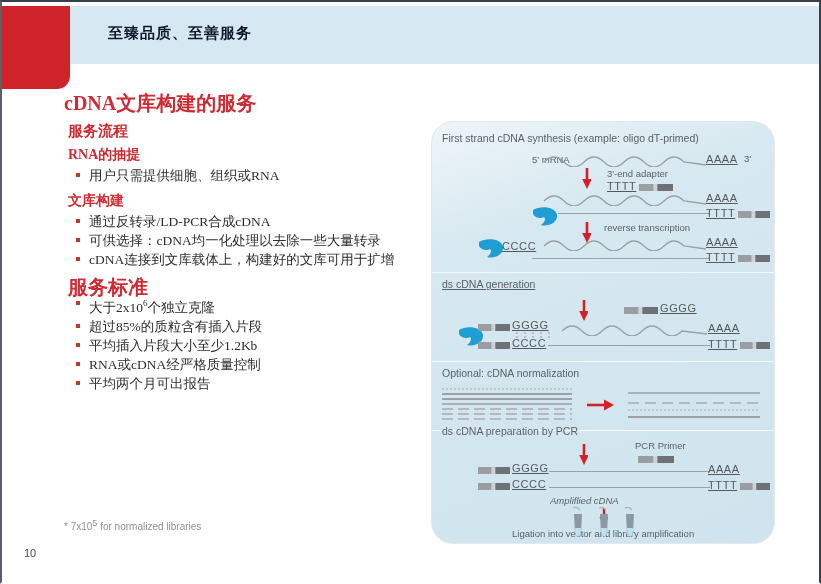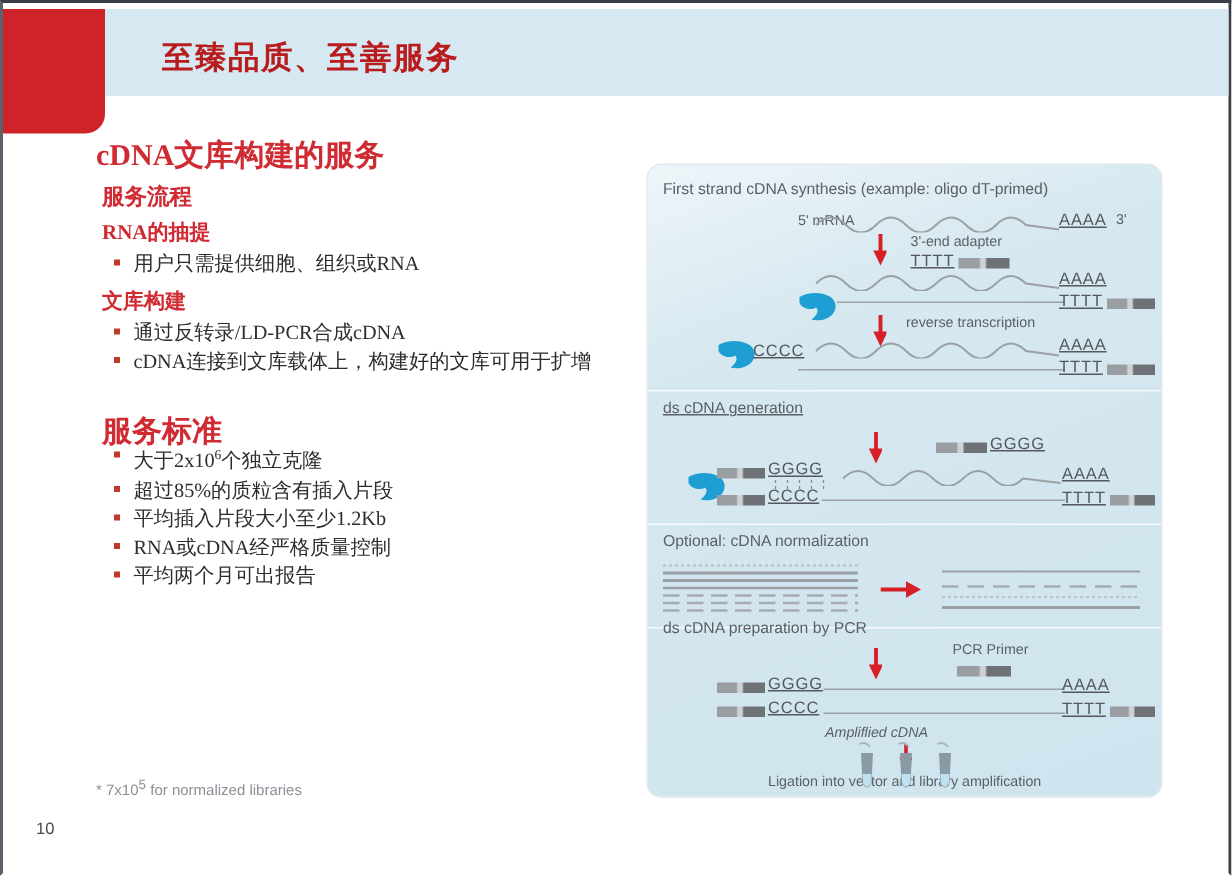--- a/index.html
+++ b/index.html
@@ -27,23 +27,23 @@
   #header-band {
     position: absolute;
     left: 0; top: 4px;
     width: 819px; height: 58px;
     background: #d6e8f2;
   }
   #header-title {
     position: absolute;
     left: 106px; top: 22px;
     font-family: "Liberation Serif", serif;
-    font-size: 21px;
+    font-size: 15px;
     font-weight: bold;
-    color: #b91c1c;
+    color: #0f172a;
     letter-spacing: 1px;
     white-space: nowrap;
   }
   #red-block {
     position: absolute;
     left: 0; top: 4px;
     width: 68px; height: 83px;
     background: #cf232a;
     border-bottom-right-radius: 13px;
   }
@@ -110,23 +110,23 @@
     position: absolute;
     left: 22px; top: 545px;
     font-family: "Liberation Sans", sans-serif;
     font-size: 11px;
     color: #4a4a4a;
   }
 
   
   #diagram {
     position: absolute;
-    left: 429px; top: 107px;
+    left: 429px; top: 119px;
     width: 342px; height: 421px;
-    border-radius: 10px;
+    border-radius: 22px;
     background: linear-gradient(160deg, #eef5f9 0%, #d6e8f0 26%, #cfe4ee 100%);
     border: 1px solid #dfe9ee;
     overflow: hidden;
   }
   .dlabel {
     position: absolute;
     font-family: "Liberation Sans", sans-serif;
     color: #5b6066;
     white-space: nowrap;
   }
@@ -173,20 +173,21 @@
   <div class="section-head" id="head-flow">服务流程</div>
 
   <div class="section-head" id="head-rna">RNA的抽提</div>
   <ul class="bullet-list" id="list-rna">
     <li>用户只需提供细胞、组织或RNA</li>
   </ul>
 
   <div class="section-head" id="head-lib">文库构建</div>
   <ul class="bullet-list" id="list-lib">
     <li>通过反转录/LD-PCR合成cDNA</li>
+    <li>可供选择：cDNA均一化处理以去除一些大量转录</li>
     <li>cDNA连接到文库载体上，构建好的文库可用于扩增</li>
   </ul>
 
   <div class="section-head" id="head-std">服务标准</div>
   <ul class="bullet-list" id="list-std">
     <li><span>大于2x10</span><sup>6</sup><span>个独立克隆</span></li>
     <li>超过85%的质粒含有插入片段</li>
     <li>平均插入片段大小至少1.2Kb</li>
     <li>RNA或cDNA经严格质量控制</li>
     <li>平均两个月可出报告</li>

